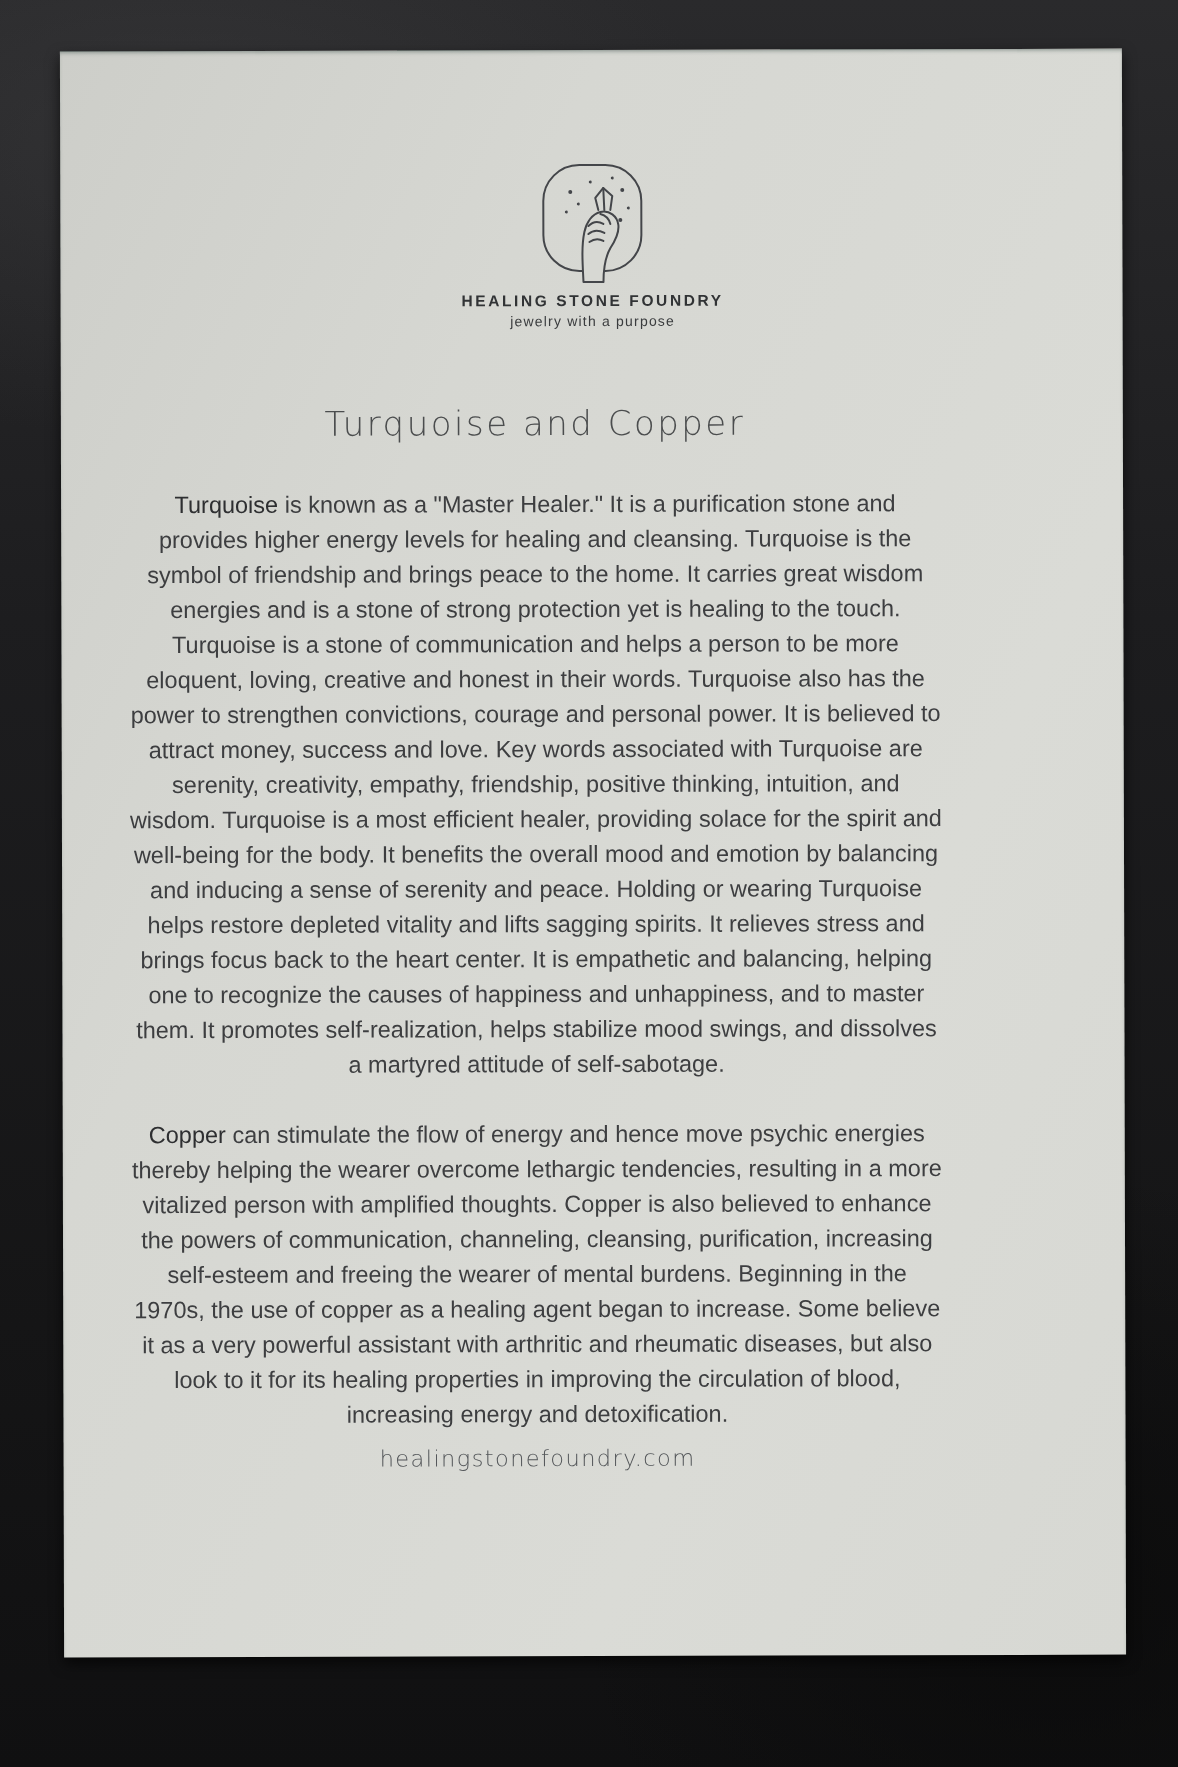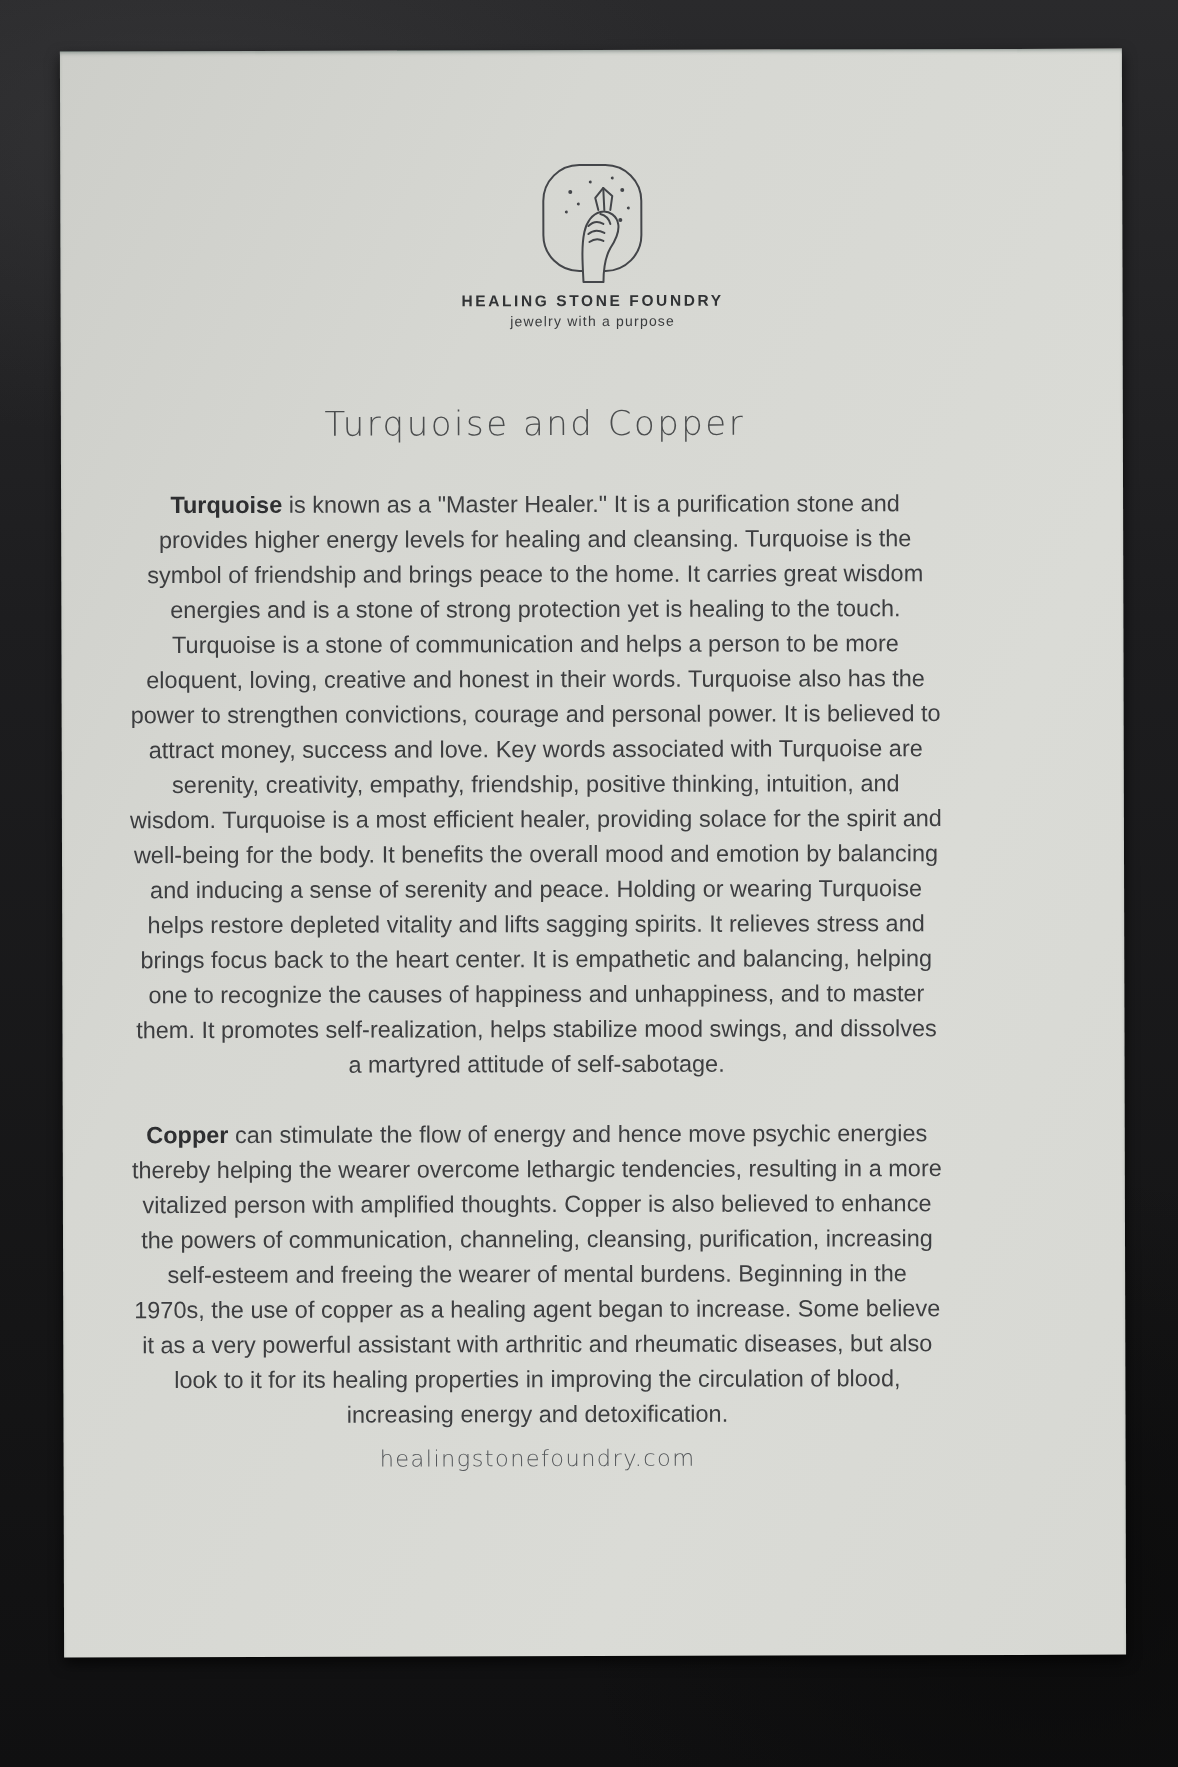--- a/index.html
+++ b/index.html
@@ -32,21 +32,21 @@
   }
   .page-title{
     margin:74px 0 0 0;font-size:34px;font-weight:300;letter-spacing:2.5px;
     color:#4b4d4e;font-family:"DejaVu Sans", sans-serif;
   }
   .para{
     margin:44px 0 0 0;font-size:23.5px;line-height:35px;color:#3d3e40;
     text-align:center;
   }
   .para + .para{margin-top:35px;}
-  .lead{font-weight:700;color:#2e2f31;}
+  .lead{font-weight:400;color:#2e2f31;}
   .website{
     margin-top:13px;font-size:22.5px;letter-spacing:1.4px;color:#54575a;
     font-weight:300;font-family:"DejaVu Sans", sans-serif;
   }
 </style>
 </head>
 <body>
 
 <div class="photo">
   <div class="card">

